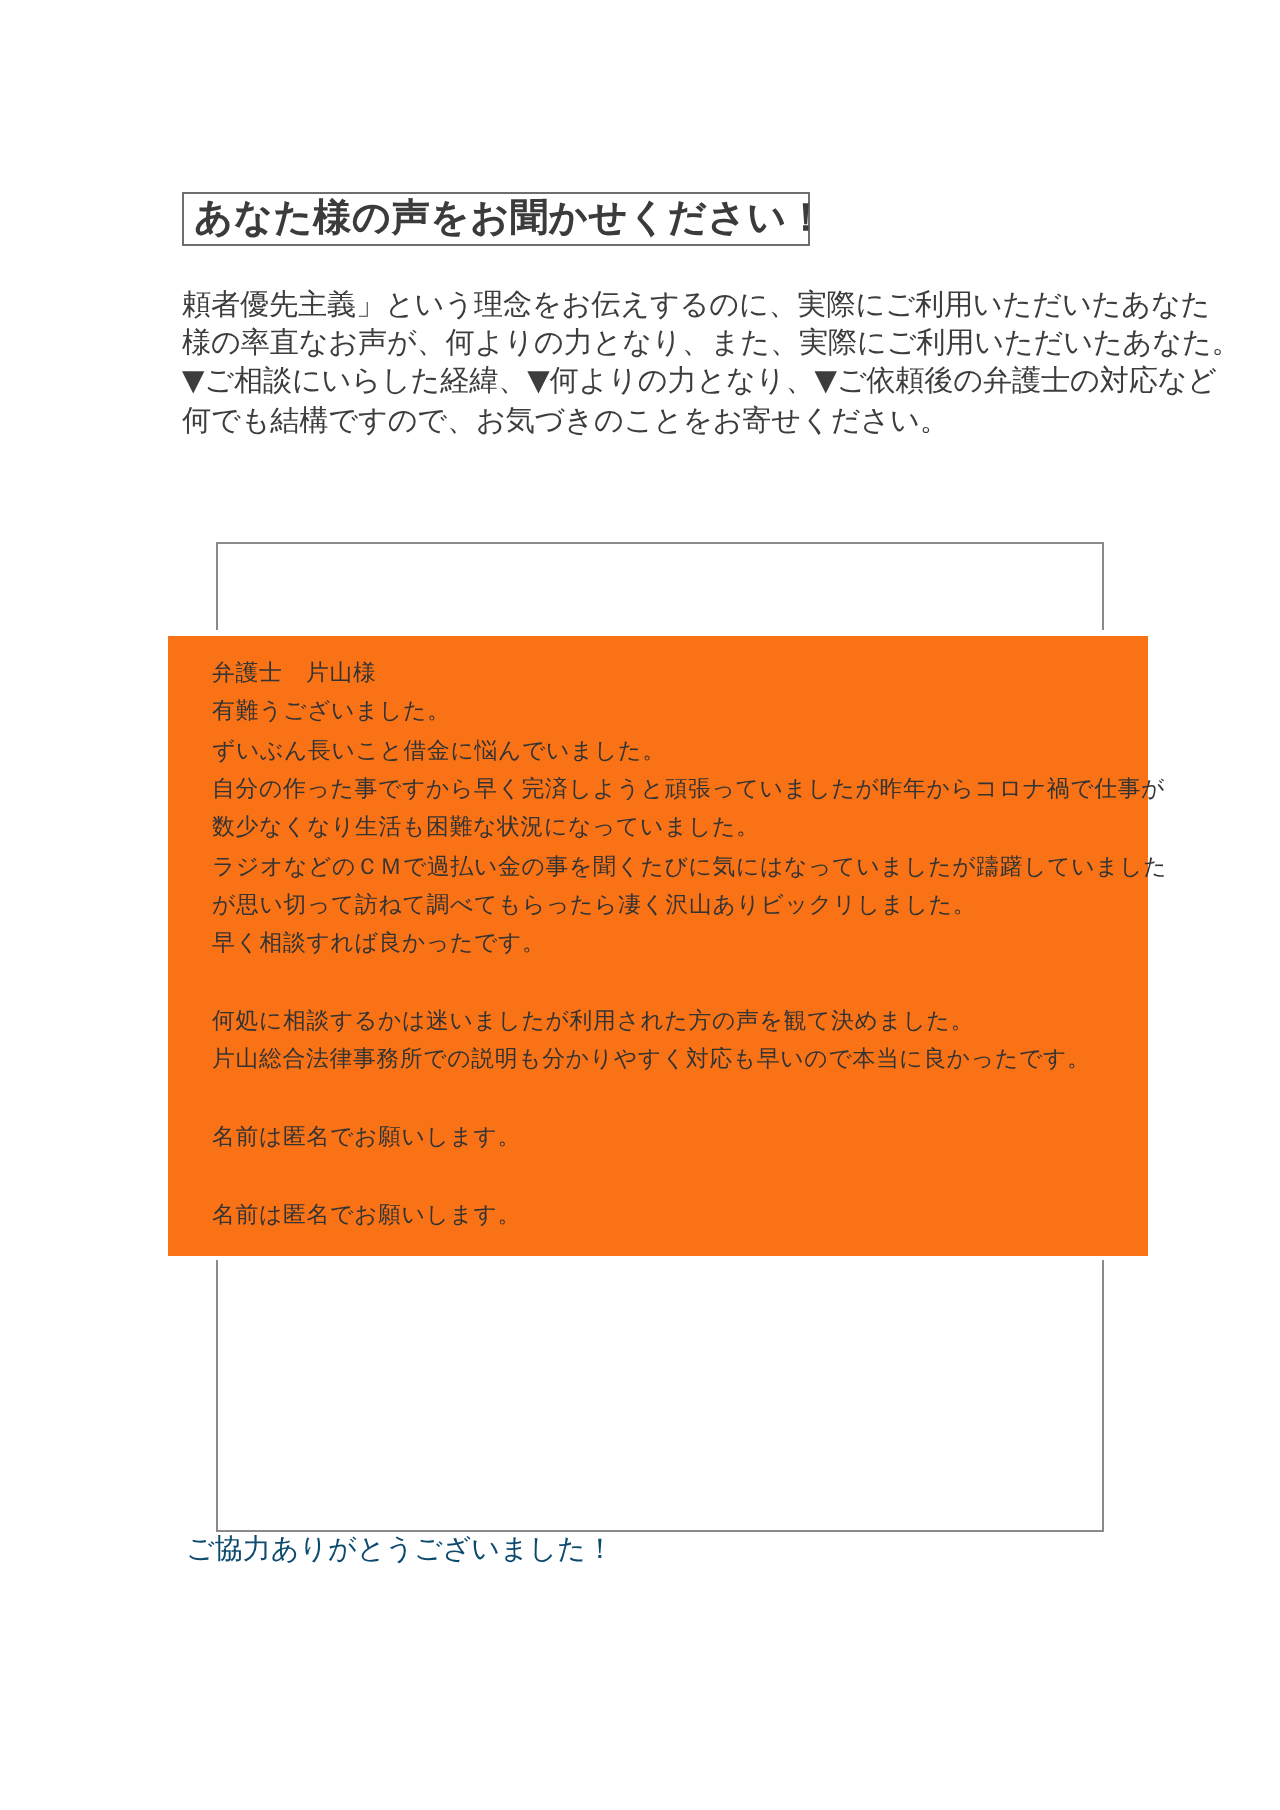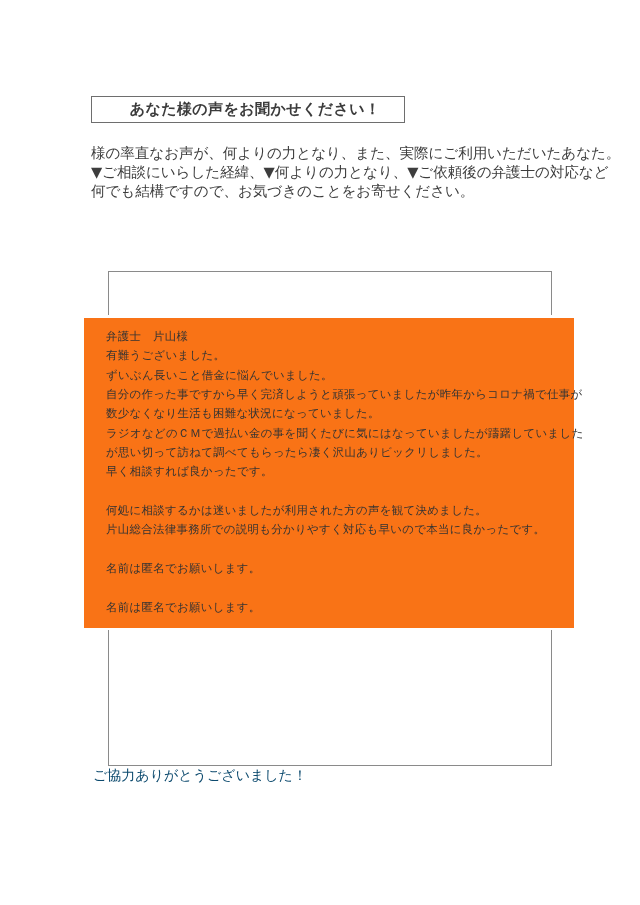--- a/index.html
+++ b/index.html
@@ -24,21 +24,21 @@
       border: 1.5px solid #6e6e6e;
       box-sizing: border-box;
       display: flex;
       align-items: center;
       justify-content: center;
       background: #fff;
     }
     .title-text {
       font-family: "DejaVu Sans", sans-serif;
       font-weight: bold;
-      font-size: 15px;
+      font-size: 19px;
       color: #3b3b3b;
       letter-spacing: 0.4px;
       white-space: nowrap;
       line-height: 1;
       margin-left: 14px;
     }
     .intro {
       position: absolute;
       left: 91px;
       top: 143px;
@@ -111,20 +111,21 @@
     }
   </style>
 </head>
 <body>
 
 <div class="title-box">
   <span class="title-text">あなた様の声をお聞かせください！</span>
 </div>
 
 <div class="intro">
+  <div class="intro-line">頼者優先主義」という理念をお伝えするのに、実際にご利用いただいたあなた</div>
   <div class="intro-line">様の率直なお声が、何よりの力となり、また、実際にご利用いただいたあなた。</div>
   <div class="intro-line">▼ご相談にいらした経緯、▼何よりの力となり、▼ご依頼後の弁護士の対応など</div>
   <div class="intro-line">何でも結構ですので、お気づきのことをお寄せください。</div>
 </div>
 
 <div class="box-top"></div>
 <div class="box-bottom"></div>
 
 <div class="comment">
   <div class="comment-lines">

